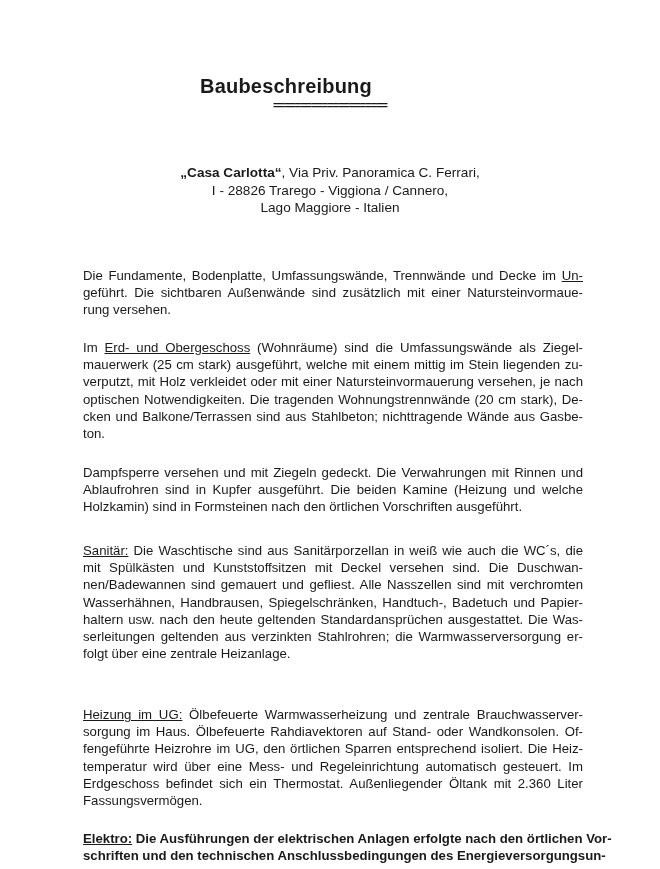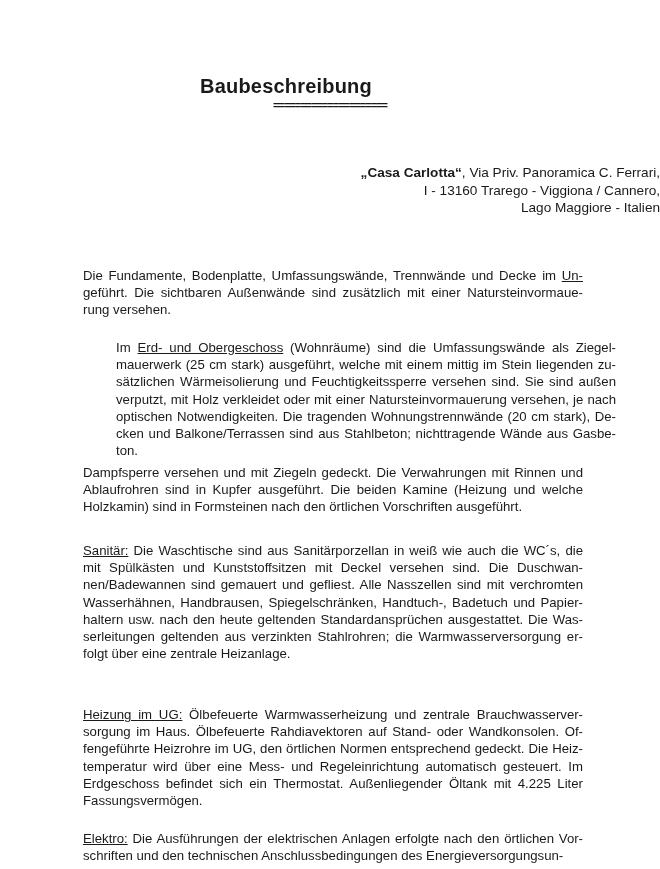--- a/index.html
+++ b/index.html
@@ -15,59 +15,58 @@
     position: absolute; left: 0; width: 572px; top: 75px;
     text-align: center; font-weight: bold; font-size: 20px; letter-spacing: 0.2px;
   }
   .title-rule {
     position: absolute; left: 0; width: 660px; top: 100px;
     text-align: center; font-size: 11px; letter-spacing: -1px; line-height: 11px;
     font-weight: bold;
   }
   .address {
     position: absolute; left: 0; width: 660px; top: 164px;
-    text-align: right; font-size: 13.6px; line-height: 17.5px;
+    text-align: center; font-size: 13.6px; line-height: 17.5px;
   }
   .address .name { font-weight: bold; }
   .para { position: absolute; left: 83px; width: 500px; font-size: 13.2px; }
   .line {
     display: block; height: 17.2px; line-height: 17.2px;
     text-align: justify; text-align-last: justify; white-space: nowrap;
   }
   .line.last { text-align-last: left; }
   .u { text-decoration: underline; }
   #p1 { top: 267px; }
-  #p2 { top: 339px; margin-left: 33px; }
+  #p2 { top: 339px; }
   #p3 { top: 464px; }
   #p4 { top: 542px; }
   #p5 { top: 706px; }
-  #p6 { top: 830px; }
+  #p6 { top: 830px; font-weight: bold; }
 </style>
 </head>
 <body>
 
 <div class="page">
   <div class="title">Baubeschreibung</div>
   <div class="title-rule">=====================</div>
 
   <div class="address">
     <div><span class="name">„Casa Carlotta“</span><span>, Via Priv. Panoramica C. Ferrari,</span></div>
-    <div>I - 13160 Trarego - Viggiona / Cannero,</div>
+    <div>I - 28826 Trarego - Viggiona / Cannero,</div>
     <div>Lago Maggiore - Italien</div>
   </div>
 
   <div class="para" id="p1">
       <span class="line"><span>Die Fundamente, Bodenplatte, Umfassungswände, Trennwände und Decke im </span><span class="u">Un-</span></span>
       <span class="line"><span>geführt. Die sichtbaren Außenwände sind zusätzlich mit einer Natursteinvormaue-</span></span>
       <span class="line last"><span>rung versehen.</span></span>
     </div>
   <div class="para" id="p2">
       <span class="line"><span>Im </span><span class="u">Erd- und Obergeschoss</span><span> (Wohnräume) sind die Umfassungswände als Ziegel-</span></span>
       <span class="line"><span>mauerwerk (25 cm stark) ausgeführt, welche mit einem mittig im Stein liegenden zu-</span></span>
-      <span class="line"><span>sätzlichen Wärmeisolierung und Feuchtigkeitssperre versehen sind. Sie sind außen</span></span>
       <span class="line"><span>verputzt, mit Holz verkleidet oder mit einer Natursteinvormauerung versehen, je nach</span></span>
       <span class="line"><span>optischen Notwendigkeiten. Die tragenden Wohnungstrennwände (20 cm stark), De-</span></span>
       <span class="line"><span>cken und Balkone/Terrassen sind aus Stahlbeton; nichttragende Wände aus Gasbe-</span></span>
       <span class="line last"><span>ton.</span></span>
     </div>
   <div class="para" id="p3">
       <span class="line"><span>Dampfsperre versehen und mit Ziegeln gedeckt. Die Verwahrungen mit Rinnen und</span></span>
       <span class="line"><span>Ablaufrohren sind in Kupfer ausgeführt. Die beiden Kamine (Heizung und welche</span></span>
       <span class="line last"><span>Holzkamin) sind in Formsteinen nach den örtlichen Vorschriften ausgeführt.</span></span>
     </div>
@@ -76,22 +75,22 @@
       <span class="line"><span>mit Spülkästen und Kunststoffsitzen mit Deckel versehen sind. Die Duschwan-</span></span>
       <span class="line"><span>nen/Badewannen sind gemauert und gefliest. Alle Nasszellen sind mit verchromten</span></span>
       <span class="line"><span>Wasserhähnen, Handbrausen, Spiegelschränken, Handtuch-, Badetuch und Papier-</span></span>
       <span class="line"><span>haltern usw. nach den heute geltenden Standardansprüchen ausgestattet. Die Was-</span></span>
       <span class="line"><span>serleitungen geltenden aus verzinkten Stahlrohren; die Warmwasserversorgung er-</span></span>
       <span class="line last"><span>folgt über eine zentrale Heizanlage.</span></span>
     </div>
   <div class="para" id="p5">
       <span class="line"><span class="u">Heizung im UG:</span><span> Ölbefeuerte Warmwasserheizung und zentrale Brauchwasserver-</span></span>
       <span class="line"><span>sorgung im Haus. Ölbefeuerte Rahdiavektoren auf Stand- oder Wandkonsolen. Of-</span></span>
-      <span class="line"><span>fengeführte Heizrohre im UG, den örtlichen Normen entsprechend gedeckt. Die Heiz-</span></span>
+      <span class="line"><span>fengeführte Heizrohre im UG, den örtlichen Sparren entsprechend isoliert. Die Heiz-</span></span>
       <span class="line"><span>temperatur wird über eine Mess- und Regeleinrichtung automatisch gesteuert. Im</span></span>
-      <span class="line"><span>Erdgeschoss befindet sich ein Thermostat. Außenliegender Öltank mit 4.225 Liter</span></span>
+      <span class="line"><span>Erdgeschoss befindet sich ein Thermostat. Außenliegender Öltank mit 2.360 Liter</span></span>
       <span class="line last"><span>Fassungsvermögen.</span></span>
     </div>
   <div class="para" id="p6">
       <span class="line"><span class="u">Elektro:</span><span> Die Ausführungen der elektrischen Anlagen erfolgte nach den örtlichen Vor-</span></span>
       <span class="line last"><span>schriften und den technischen Anschlussbedingungen des Energieversorgungsun-</span></span>
     </div>
 </div>
 
 </body></html>

